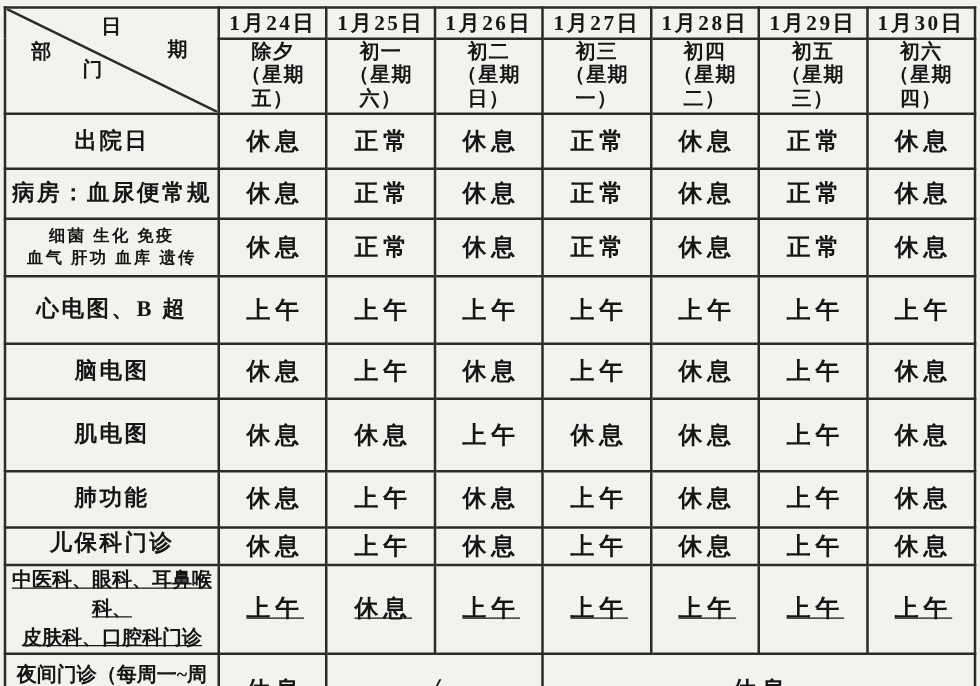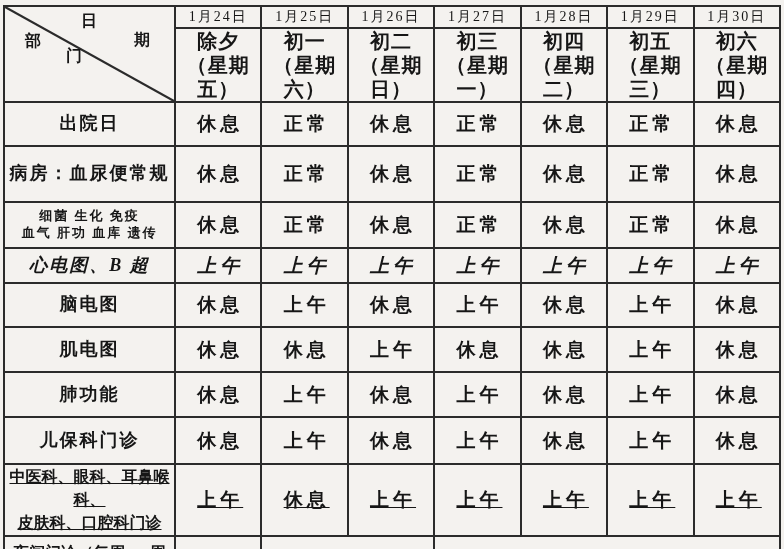--- a/index.html
+++ b/index.html
@@ -17,26 +17,26 @@
     background:#f4f2ef;
   }
   table.schedule td{
     border:2px solid #2b2b2b;
     text-align:center;vertical-align:middle;
     padding:0 2px;overflow:hidden;
   }
   
   tr.r-date{height:22px;}
   tr.r-day{height:41px;}
-  tr.r1{height:44px;margin-left:24px;} tr.r2{height:56px;padding-left:20px;} tr.r3{height:46px;}
-  tr.r4{height:35px;font-style:italic;} tr.r5{height:44px;} tr.r6{height:45px;}
-  tr.r7{height:45px;} tr.r8{height:47px;} tr.r9{height:61px;text-decoration:underline;}
+  tr.r1{height:44px;margin-left:24px;} tr.r2{height:40px;padding-left:20px;} tr.r3{height:46px;}
+  tr.r4{height:54px;} tr.r5{height:44px;} tr.r6{height:58px;}
+  tr.r7{height:45px;} tr.r8{height:30px;font-family:Liberation Mono, monospace;} tr.r9{height:61px;text-decoration:underline;}
   tr.r10{height:58px;}
-  .date{font-weight:normal;font-size:14px;letter-spacing:2px;white-space:nowrap;}
-  .day-line{font-weight:bold;font-size:20px;line-height:1.2;letter-spacing:1px;}
+  .date{font-weight:bold;font-size:17px;letter-spacing:2px;white-space:nowrap;}
+  .day-line{font-weight:bold;font-size:16px;line-height:1.2;letter-spacing:1px;}
   .label{font-weight:bold;font-size:18px;letter-spacing:2px;white-space:pre-line;line-height:1.3;}
   .label-sm{font-weight:bold;font-size:16px;letter-spacing:0px;white-space:pre-line;line-height:1.45;}
   .val{font-weight:bold;font-size:19px;letter-spacing:4px;text-indent:4px;white-space:nowrap;}
   .slash{font-weight:bold;font-size:24px;font-style:italic;}
   
   td.corner{position:relative;padding:0;}
   .corner-inner{position:absolute;inset:0;}
   .corner svg{position:absolute;left:0;top:0;width:100%;height:100%;}
   .corner span{position:absolute;font-weight:bold;font-size:16px;}
   .c-date-top{left:76px;top:4px;}

